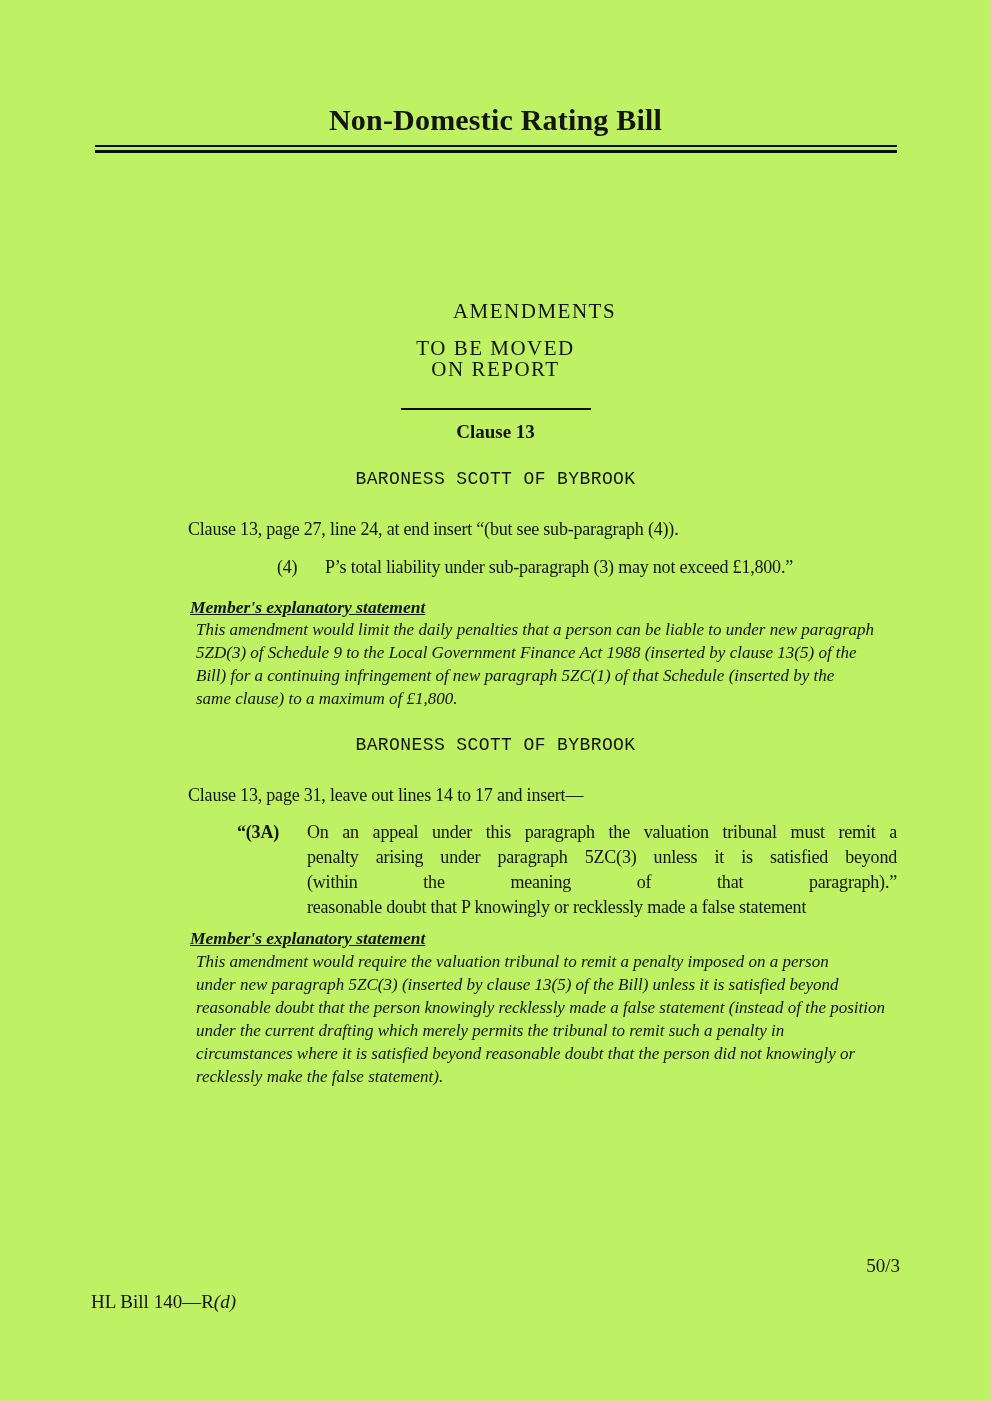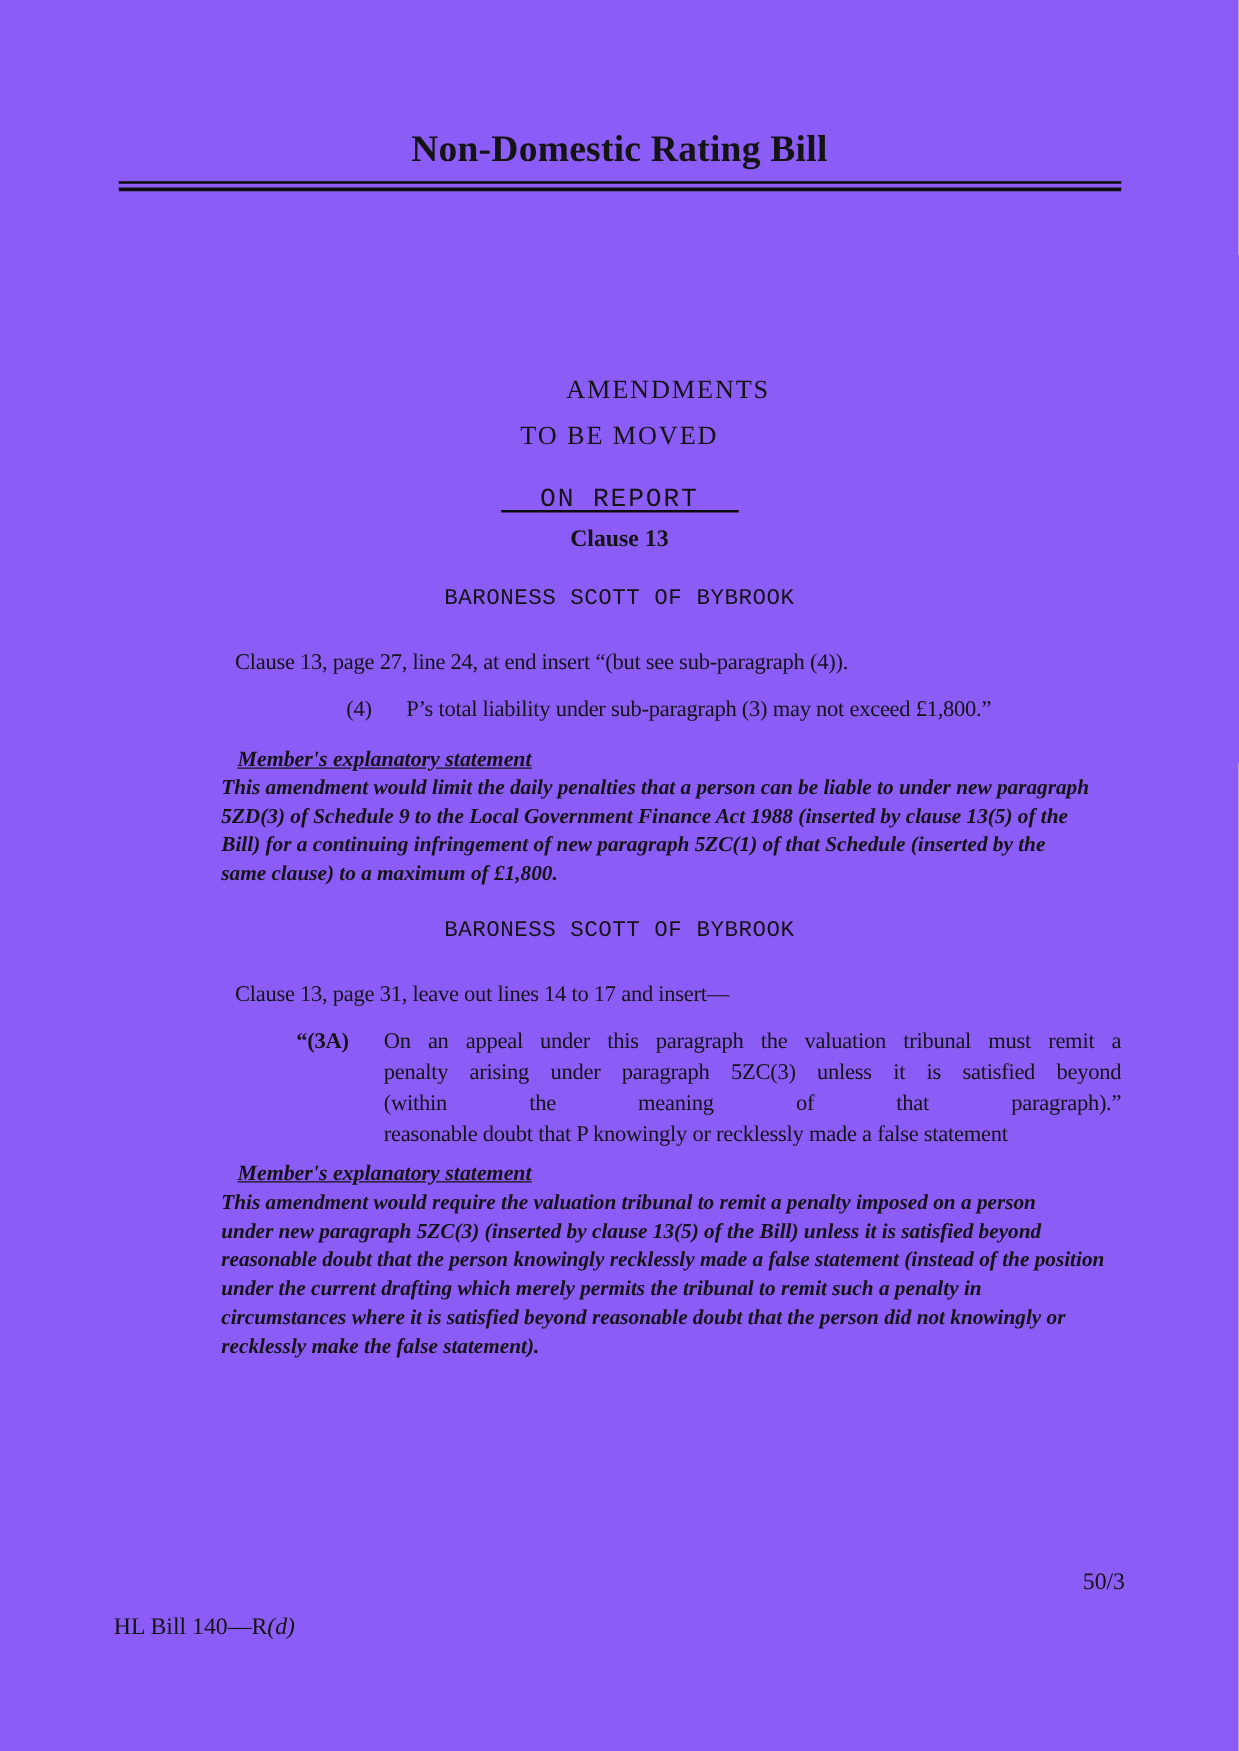--- a/index.html
+++ b/index.html
@@ -1,38 +1,38 @@
 <!DOCTYPE html>
 <html><head>
 <meta charset="utf-8">
 <title>Non-Domestic Rating Bill</title>
 <style>
   * { margin:0; padding:0; box-sizing:border-box; }
   html,body { background:#ffffff; }
   body { font-family:"Liberation Serif", serif; color:#141414; }
   .page {
-    position:relative; width:991px; height:1401px; background:#8b5cf6;
+    position:relative; width:991px; height:1401px; background:#bef264;
     overflow:hidden; margin:0 auto;
   }
   .title {
     position:absolute; top:103px; left:0; width:100%;
     text-align:center; font-size:30px; font-weight:bold; letter-spacing:0.2px;
     line-height:34px;
   }
   .double-rule {
     position:absolute; top:145px; left:95px; width:802px; height:8px;
     border-top:2px solid #0d0d0d; border-bottom:3px solid #0d0d0d;
   }
   .hdr {
     position:absolute; left:0; width:100%; text-align:center;
     font-size:21px; letter-spacing:1.5px; line-height:26px;
   }
   .hdr1 { top:298px;margin-left:39px; }
   .hdr2 { top:335px; }
-  .hdr3 { top:388px;font-family:Liberation Mono, monospace; }
+  .hdr3 { top:356px; }
   .report-rule {
     position:absolute; top:408px; left:401px; width:190px;
     border-top:2px solid #0d0d0d;
   }
   .clause-heading {
     position:absolute; top:420px; left:0; width:100%; text-align:center;
     font-size:19px; font-weight:bold; line-height:24px;
   }
   .sponsor {
     position:absolute; left:0; width:100%; text-align:center;
@@ -57,22 +57,22 @@
   .itext { flex:1; min-width:0; }
   .justify .tline { text-align:justify; text-align-last:justify; }
   .justify .tline:last-child { text-align-last:auto; }
   .expl-head {
     position:absolute; left:190px; font-size:17.5px; font-weight:bold;
     font-style:italic; line-height:22px;text-decoration:underline;
   }
   .e1 { top:596px; }
   .e2 { top:927px; }
   .expl-text {
-    position:absolute; left:177px; width:715px; font-size:17px;
-    font-style:italic; line-height:23px;font-weight:bold;
+    position:absolute; left:196px; width:715px; font-size:17px;
+    font-style:italic; line-height:23px;
   }
   .et1 { top:618px; }
   .et2 { top:950px; }
   .expl-text .tline { white-space:nowrap; }
   .footer-left {
     position:absolute; top:1254px; left:91px; font-size:19px; line-height:24px;margin-top:36px;
   }
   .footer-left .ital { font-style:italic; }
   .footer-right {
     position:absolute; top:1254px; right:91px; font-size:19px; line-height:24px;

